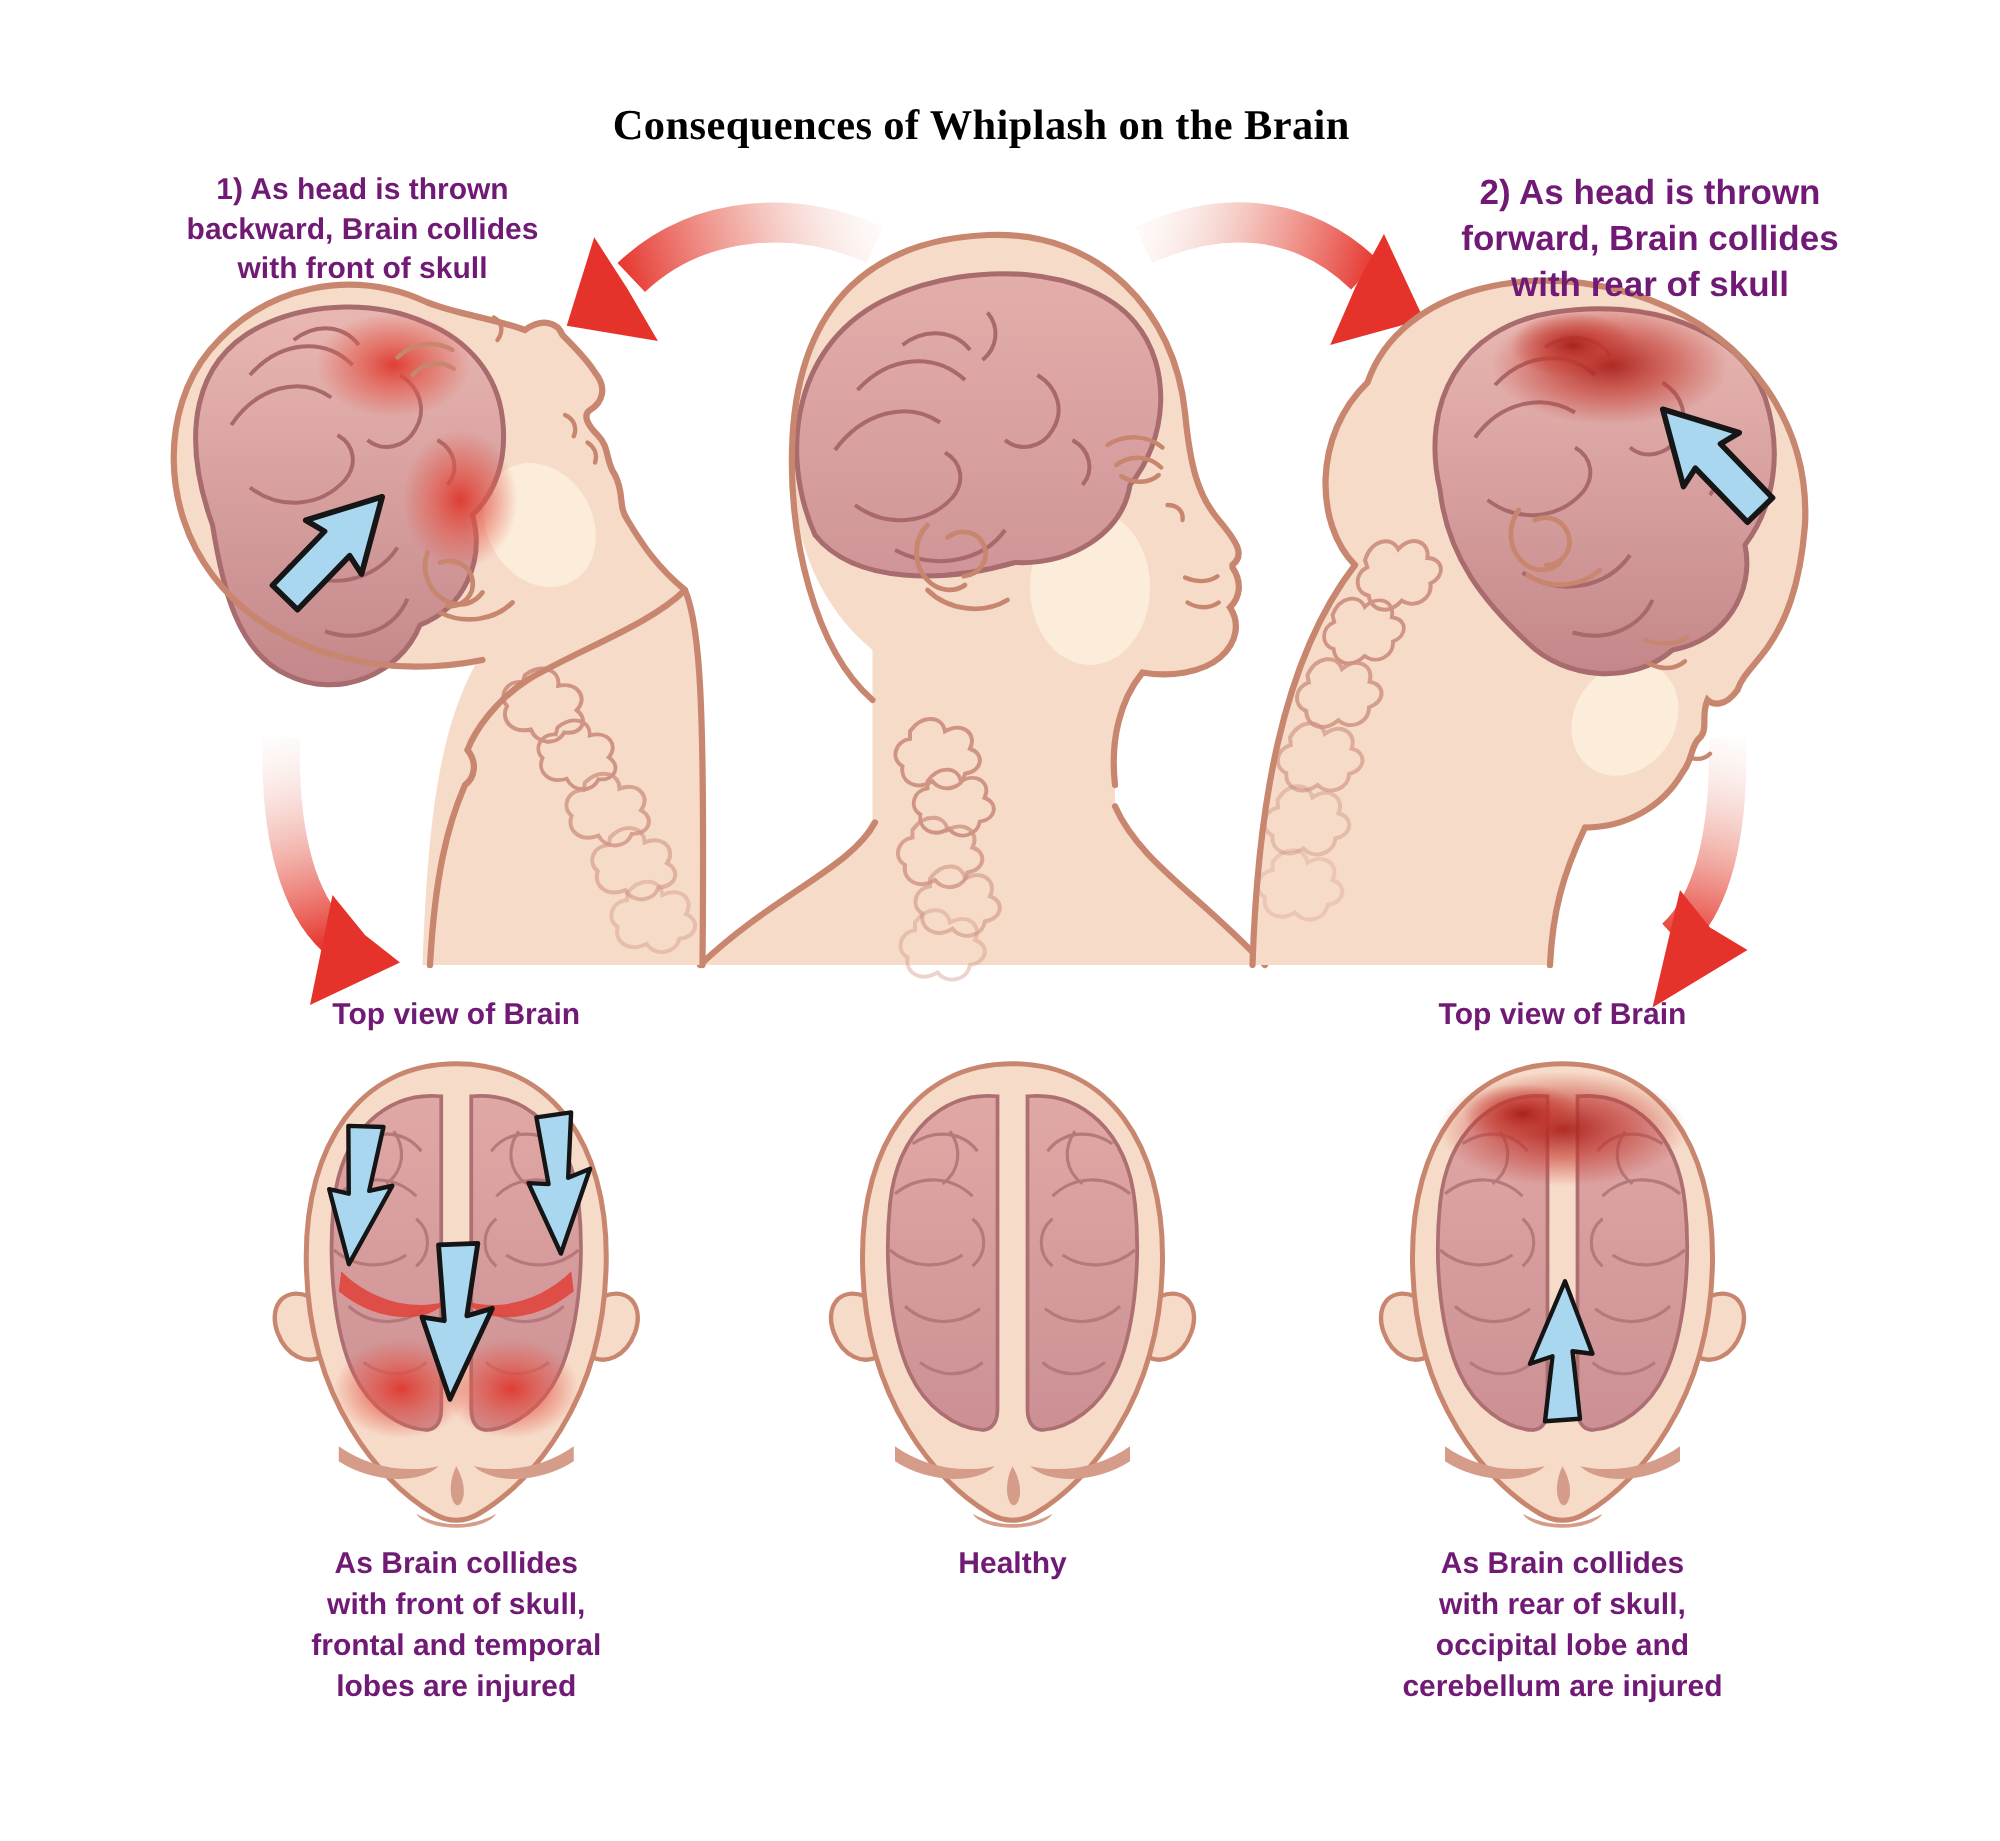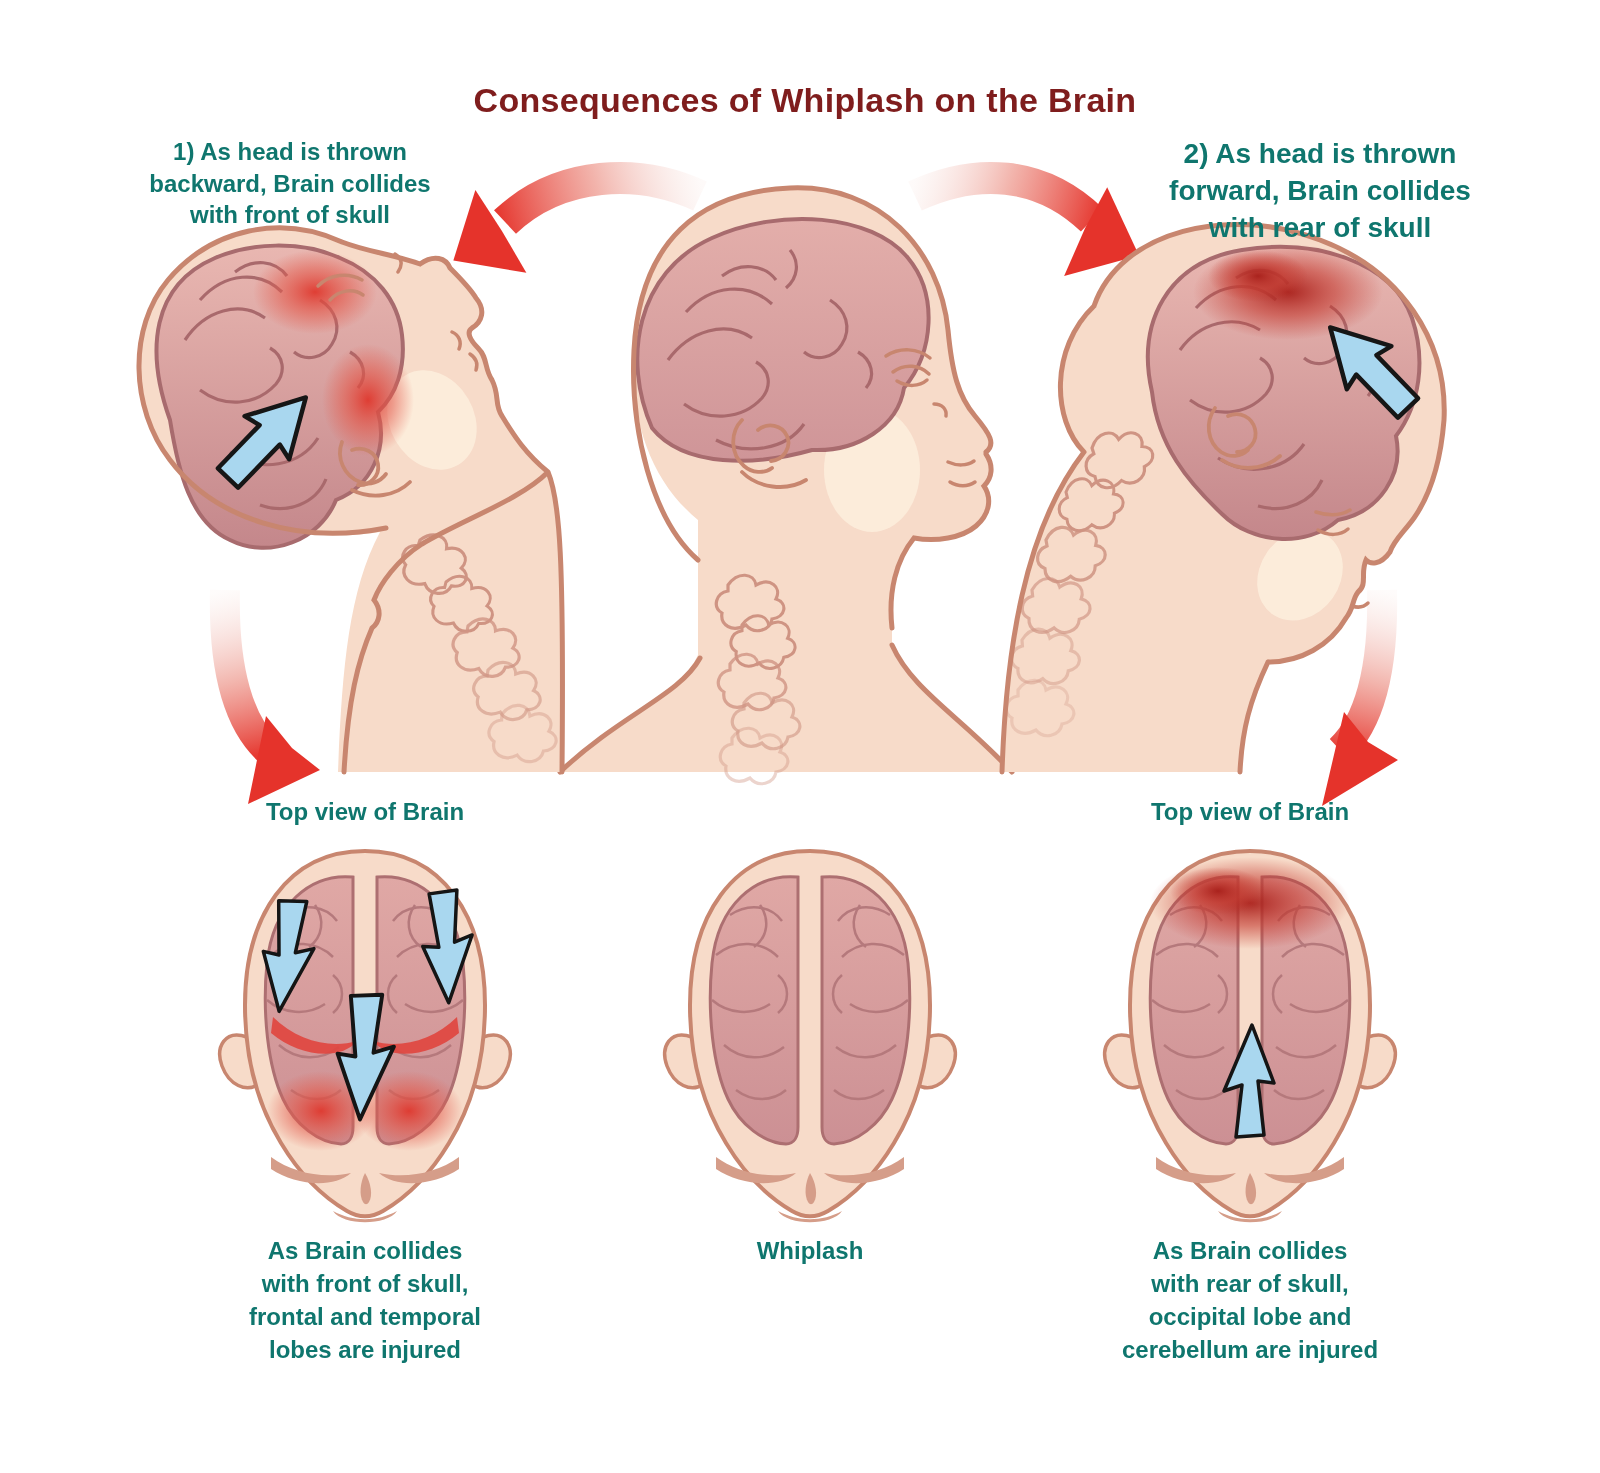--- a/index.html
+++ b/index.html
@@ -3,25 +3,26 @@
 <meta charset="utf-8">
 <style>
   html,body{margin:0;padding:0;background:#ffffff;}
   .stage{
     position:relative;width:1600px;height:1473px;background:#ffffff;overflow:hidden;
     font-family:"Liberation Sans", sans-serif;color:#323232;
   }
   .art{position:absolute;left:0;top:0;width:1600px;height:1473px;}
   .txt{
     position:absolute;white-space:pre-line;text-align:center;
-    font-weight:700;color:#0f766e;line-height:1.32;
+    font-weight:700;color:#701a75;line-height:1.32;
   }
   .title{
-    left:410px;top:82px;width:790px;font-size:34px;letter-spacing:.3px;color:#7f1d1d;
+    left:390px;top:82px;width:790px;font-size:34px;letter-spacing:.3px;color:#000000;
     line-height:1.1;
+    font-family:Liberation Serif, serif;
   }
   .ann-left{left:120px;top:136px;width:340px;font-size:24px;}
   .ann-right{left:1150px;top:136px;width:340px;font-size:28px;}
   .tv-label-left{left:215px;top:796px;width:300px;font-size:24px;}
   .tv-label-right{left:1100px;top:796px;width:300px;font-size:24px;}
   .cap{font-size:24px;line-height:1.38;}
   .cap-left{left:185px;top:1234px;width:360px;}
   .cap-center{left:660px;top:1234px;width:300px;}
   .cap-right{left:1070px;top:1234px;width:360px;}
 </style>
@@ -272,19 +273,19 @@
 with front of skull</div>
 <div class="txt ann-right">2) As head is thrown
 forward, Brain collides
 with rear of skull</div>
 <div class="txt tv-label-left">Top view of Brain</div>
 <div class="txt tv-label-right">Top view of Brain</div>
 <div class="txt cap cap-left">As Brain collides
 with front of skull,
 frontal and temporal
 lobes are injured</div>
-<div class="txt cap cap-center">Whiplash</div>
+<div class="txt cap cap-center">Healthy</div>
 <div class="txt cap cap-right">As Brain collides
 with rear of skull,
 occipital lobe and
 cerebellum are injured</div>
 
 </div>
 
 </body></html>

